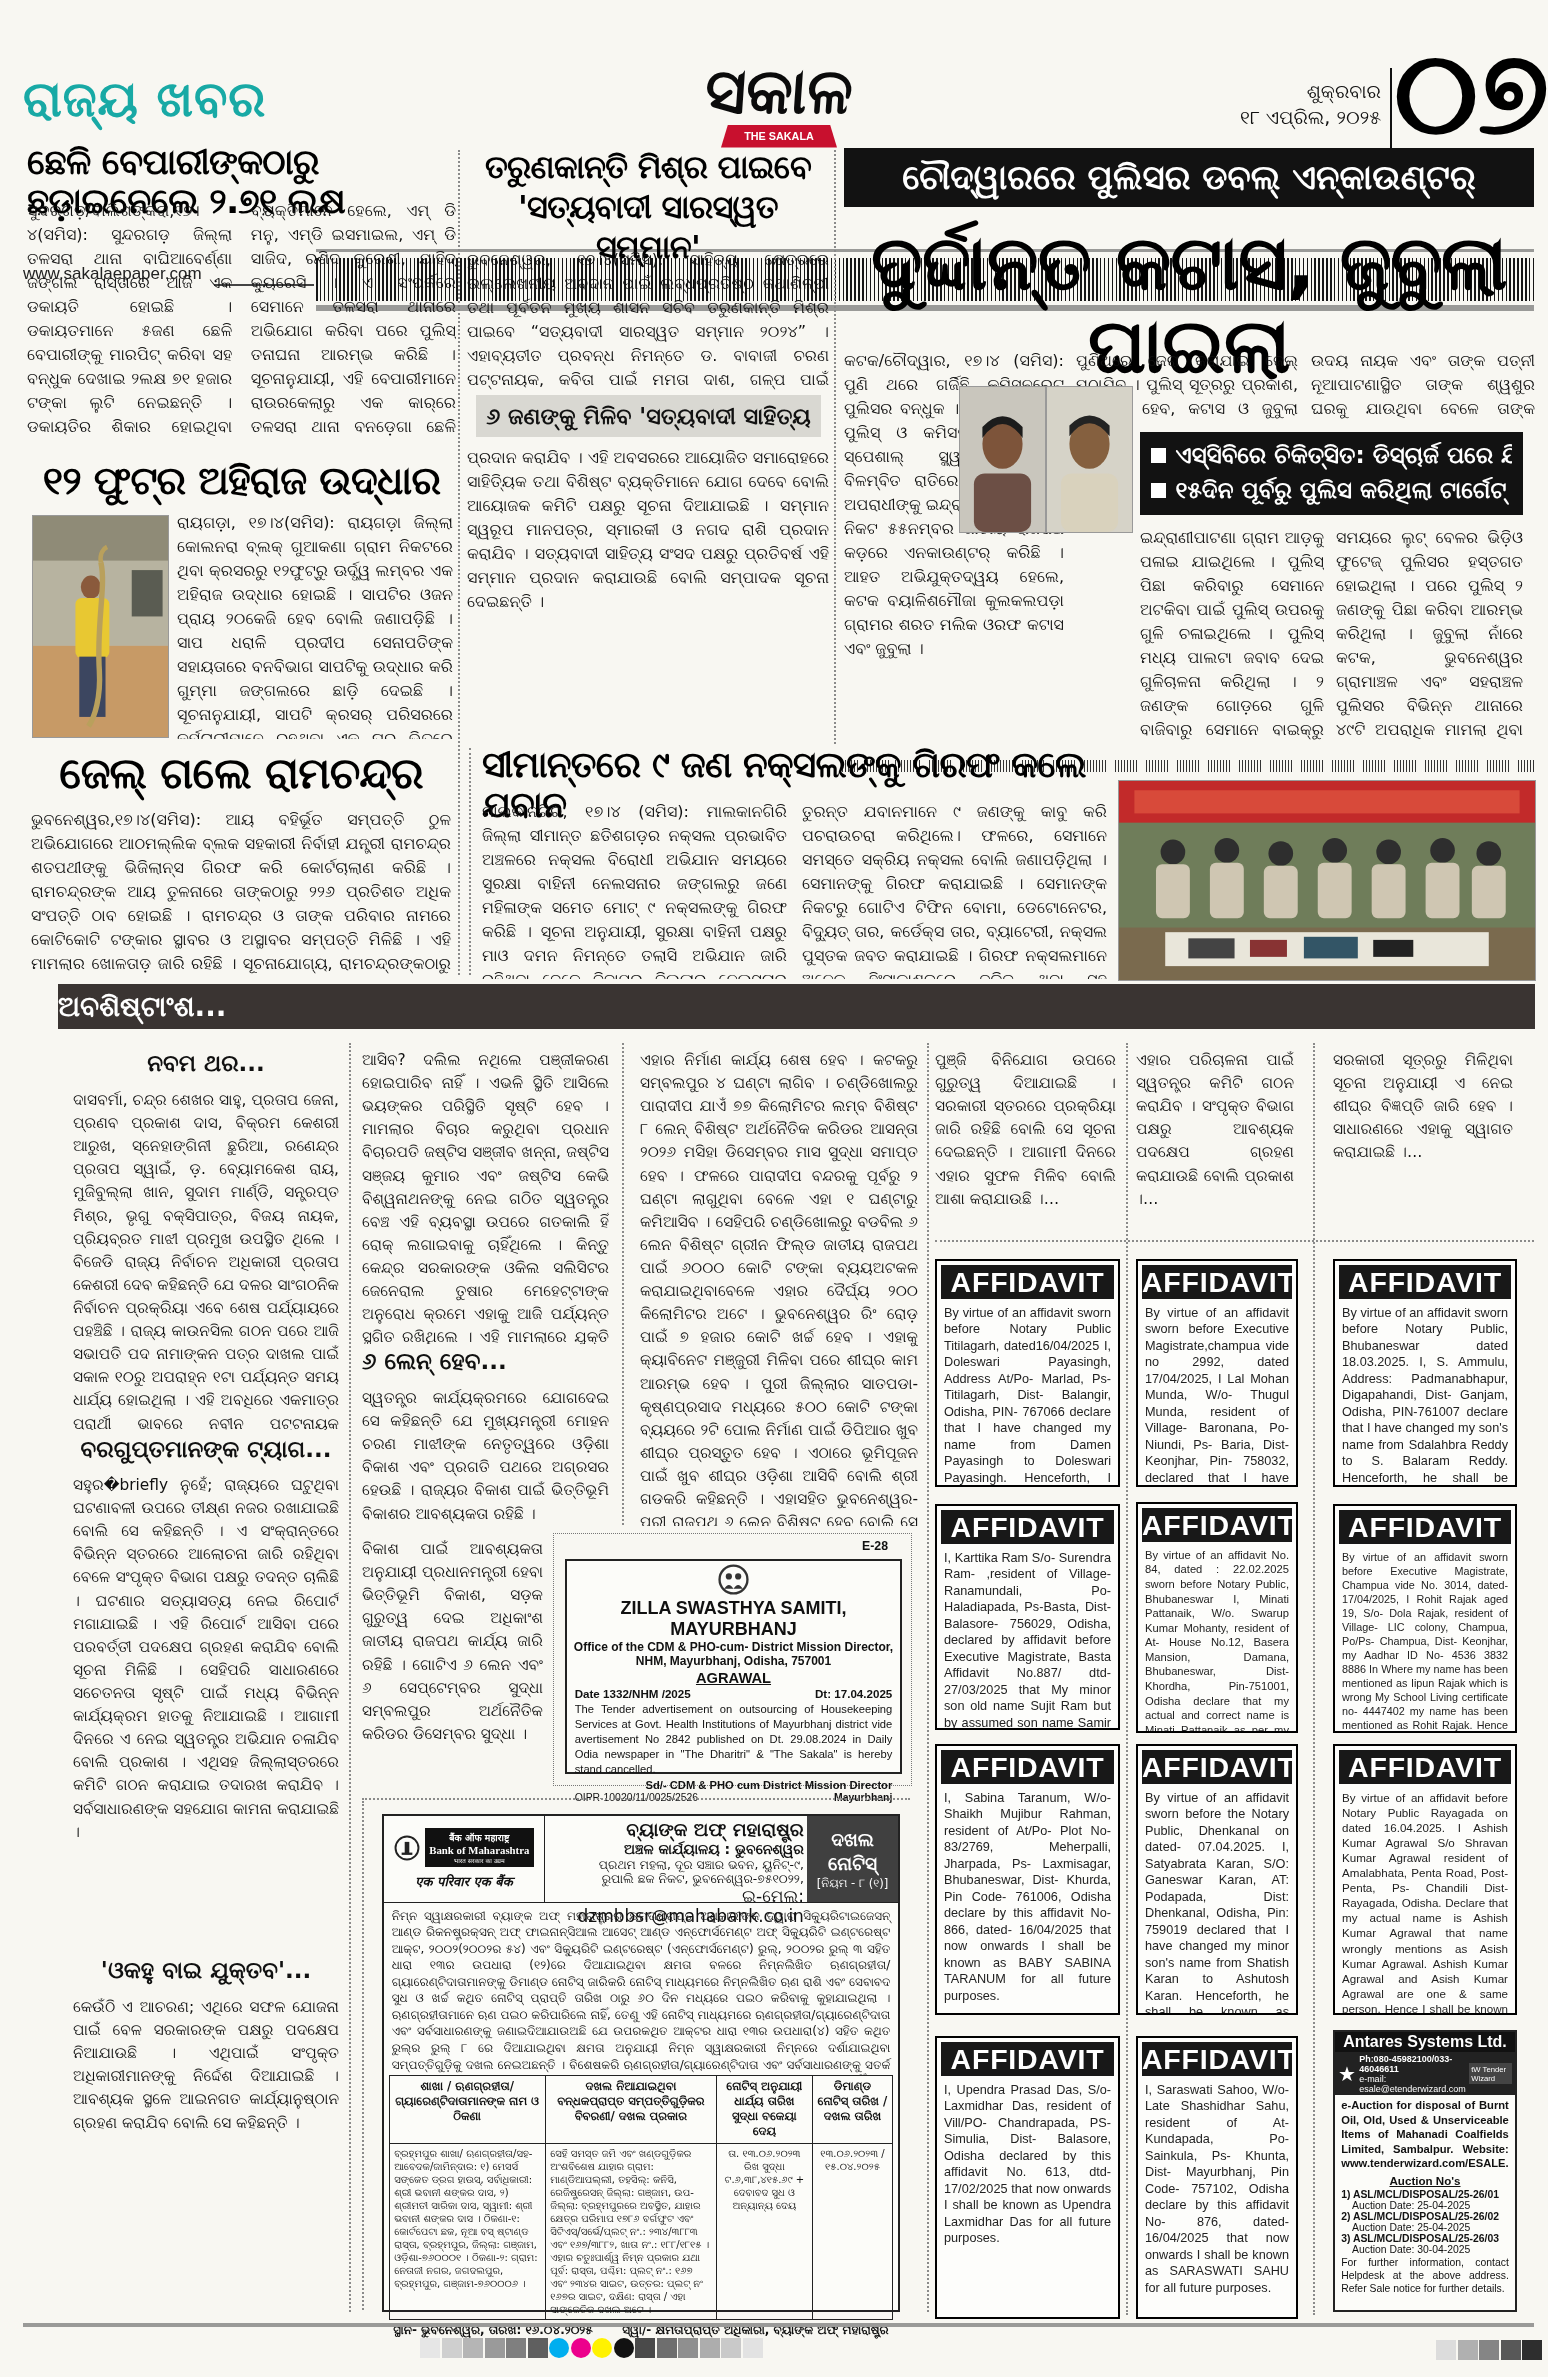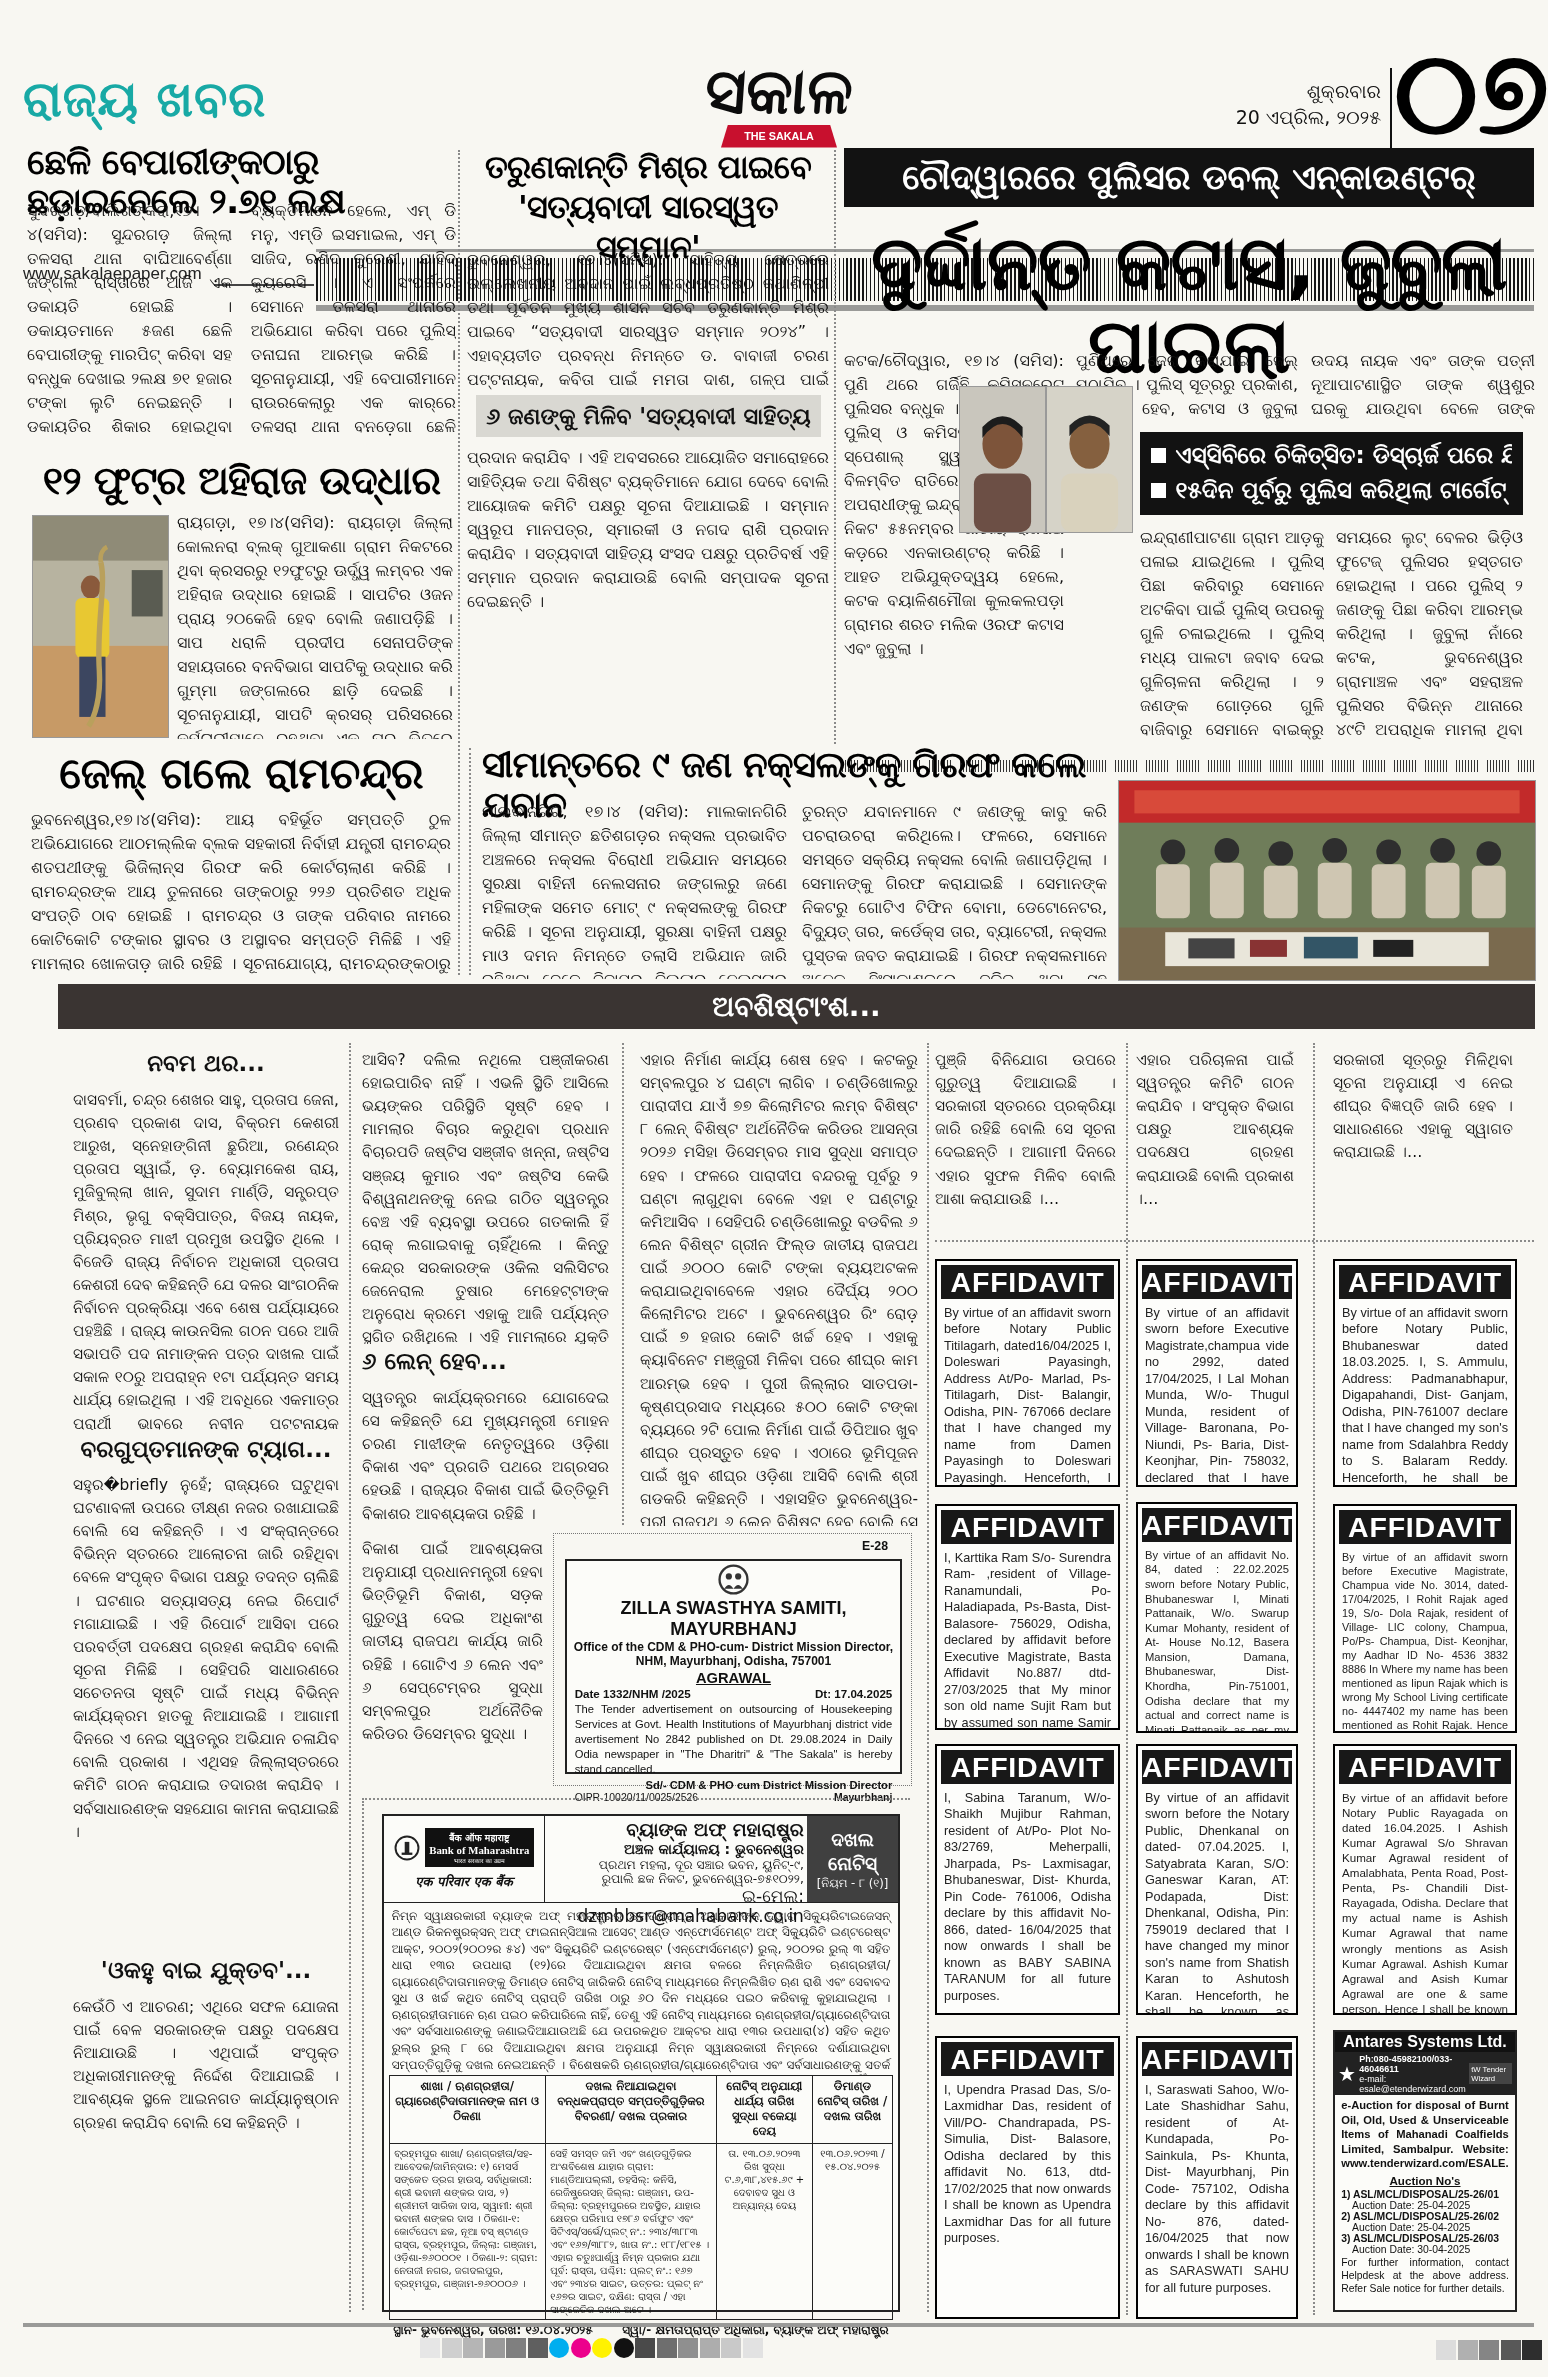--- a/index.html
+++ b/index.html
@@ -39,21 +39,21 @@
   <div class="abs" style="left:23px;top:71px;width:324px;height:69px;font-size:49px;font-weight:bold;color:#18a9a5;letter-spacing:0.8px;">ରାଜ୍ୟ ଖବର</div>
 
   <div class="abs" style="left:698px;top:60px;width:162px;height:97px;text-align:center;">
     <div style="font-size:63px;font-weight:bold;color:#0b0b0b;line-height:1;transform:skewX(-4deg);">ସକାଳ</div>
     <div style="margin:1.5px auto 0;width:116px;height:23px;background:#c8102e;clip-path:polygon(6% 0,94% 0,100% 100%,0 100%);
                 color:#fff;font-size:10.8px;font-weight:bold;line-height:23px;font-family:'Liberation Sans',sans-serif;">THE SAKALA</div>
   </div>
 
   <div class="abs" style="left:1215px;top:79px;width:166px;text-align:right;line-height:1.35;">
     <div style="font-size:19px;">ଶୁକ୍ରବାର</div>
-    <div style="font-size:19px;">20 ଏପ୍ରିଲ, ୨୦୨୫</div>
+    <div style="font-size:19px;">୧୮ ଏପ୍ରିଲ, ୨୦୨୫</div>
   </div>
   <div class="abs" style="left:1390px;top:68px;width:2.3px;height:86px;background:#111;"></div>
   <div class="abs" style="left:1394px;top:23px;width:147px;height:139px;font-size:116px;font-weight:800;line-height:139px;text-align:left;color:#000;">୦୭</div>
 
   <div class="abs" style="left:23px;top:264px;width:208px;font-size:17px;color:#222;font-family:'Liberation Sans',sans-serif;">www.sakalaepaper.com</div>
   <div class="abs" style="left:214px;top:284px;width:100px;height:1.5px;background:#444;"></div>
 
   <div class="abs rule" style="left:316px;top:249px;width:1218px;height:3.1px;"></div>
   <div class="abs barcode" style="left:316px;top:258px;width:1218px;height:43px;"></div>
   <div class="abs rule" style="left:316px;top:305px;width:1218px;height:6.2px;"></div>
@@ -157,21 +157,21 @@
     </svg>
   </div>
 
   <div class="abs hl center" style="left:31px;top:750px;width:420px;height:49px;font-size:43px;">ଜେଲ୍ ଗଲେ ରାମଚନ୍ଦ୍ର</div>
   <div class="abs just" style="left:31px;top:808px;width:420px;height:170px;">ଭୁବନେଶ୍ୱର,୧୭।୪(ସମିସ): ଆୟ ବହିର୍ଭୂତ ସମ୍ପତ୍ତି ଠୁଳ ଅଭିଯୋଗରେ ଆଠମଲ୍ଲିକ ବ୍ଲକ ସହକାରୀ ନିର୍ବାହୀ ଯନ୍ତ୍ରୀ ରାମଚନ୍ଦ୍ର ଶତପଥୀଙ୍କୁ ଭିଜିଲାନ୍ସ ଗିରଫ କରି କୋର୍ଟଚାଲାଣ କରିଛି । ରାମଚନ୍ଦ୍ରଙ୍କ ଆୟ ତୁଳନାରେ ତାଙ୍କଠାରୁ ୨୨୬ ପ୍ରତିଶତ ଅଧିକ ସଂପତ୍ତି ଠାବ ହୋଇଛି । ରାମଚନ୍ଦ୍ର ଓ ତାଙ୍କ ପରିବାର ନାମରେ କୋଟିକୋଟି ଟଙ୍କାର ସ୍ଥାବର ଓ ଅସ୍ଥାବର ସମ୍ପତ୍ତି ମିଳିଛି । ଏହି ମାମଲାର ଖୋଳତାଡ଼ ଜାରି ରହିଛି । ସୂଚନାଯୋଗ୍ୟ, ରାମଚନ୍ଦ୍ରଙ୍କଠାରୁ ଗୋଟିଏ ଦୁଇ ମହଲା ଘର, ୨୨ଟି ପ୍ଲଟ୍, ୩୫୦ ଗ୍ରାମର ସୁନାଗହଣା, ବ୍ୟାଙ୍କ ଓ ପୋଷ୍ଟାଲ ଏବଂ ବୀମାରେ ୧ କୋଟି ୪୦ ଲକ୍ଷର ଜମାରାଶି, ଦୁଇଟି ଦାମୀ କାର୍ ଓ ୧୬.୩୧ଲକ୍ଷର ଆସବାବପତ୍ର ଓ ଡାକ୍ତର ସ୍ୱାଇଁ ତପନ କୁମାର ତ୍ରିପାଠୀଙ୍କ ଘରୁ ୨୩.୯୫ ଲକ୍ଷ ନଗଦ ଟଙ୍କା ଠାବ ହୋଇଛି ।</div>
 
   <div class="abs hl" style="left:482px;top:745px;width:628px;height:48px;font-size:36px;">ସୀମାନ୍ତରେ ୯ ଜଣ ନକ୍ସଲଙ୍କୁ ଗିରଫ କଲେ ଯବାନ</div>
   <div class="abs just" style="left:482px;top:800px;width:305px;height:179px;">ମାଲକାନଗିରି, ୧୭।୪ (ସମିସ): ମାଲକାନଗିରି ଜିଲ୍ଲା ସୀମାନ୍ତ ଛତିଶଗଡ଼ର ନକ୍ସଲ ପ୍ରଭାବିତ ଅଞ୍ଚଳରେ ନକ୍ସଲ ବିରୋଧୀ ଅଭିଯାନ ସମୟରେ ସୁରକ୍ଷା ବାହିନୀ ନେଲସନାର ଜଙ୍ଗଲରୁ ଜଣେ ମହିଳାଙ୍କ ସମେତ ମୋଟ୍ ୯ ନକ୍ସଲଙ୍କୁ ଗିରଫ କରିଛି । ସୂଚନା ଅନୁଯାୟୀ, ସୁରକ୍ଷା ବାହିନୀ ପକ୍ଷରୁ ମାଓ ଦମନ ନିମନ୍ତେ ତଲାସି ଅଭିଯାନ ଜାରି ରହିଥିବା ବେଳେ ବିଜାପୁର ଜିଲ୍ଲାର ନେଲସନାର ଜଙ୍ଗଲରେ ଯବାନଙ୍କୁ ଦେଖି କିଛି ବ୍ୟକ୍ତି ଲୁଚି ପଳାଇବା ପାଇଁ ଉଦ୍ୟମ କରିଥିଲେ । ସନ୍ଦେହ ହେବାରୁ</div>
   <div class="abs just" style="left:802px;top:800px;width:305px;height:179px;">ତୁରନ୍ତ ଯବାନମାନେ ୯ ଜଣଙ୍କୁ କାବୁ କରି ପଚରାଉଚରା କରିଥିଲେ। ଫଳରେ, ସେମାନେ ସମସ୍ତେ ସକ୍ରିୟ ନକ୍ସଲ ବୋଲି ଜଣାପଡ଼ିଥିଲା । ସେମାନଙ୍କୁ ଗିରଫ କରାଯାଇଛି । ସେମାନଙ୍କ ନିକଟରୁ ଗୋଟିଏ ଟିଫିନ ବୋମା, ଡେଟୋନେଟର, ବିଦ୍ୟୁତ୍ ତାର, କର୍ଡେକ୍ସ ତାର, ବ୍ୟାଟେରୀ, ନକ୍ସଲ ପୁସ୍ତକ ଜବତ କରାଯାଇଛି । ଗିରଫ ନକ୍ସଲମାନେ ଅନେକ ହିଂସାକାଣ୍ଡରେ ଜଡ଼ିତ ଥିବା ସହ ସେମାନଙ୍କ ନାମରେ ଅନେକ ମାମଲା ରହିଛି । ଡିଆରଜି ଯବାନଙ୍କ ତଲାସି ଅଭିଯାନ ବେଳେ ଏହି ସଫଳତା ମିଳିଛି ।</div>
 
-  <div class="abs" style="left:58px;top:984px;width:1477px;height:45px;background:#3a3432;color:#fff;text-align:center;
+  <div class="abs" style="left:58px;top:984px;width:1477px;height:45px;background:#3a3432;color:#fff;
               font-size:28px;font-weight:bold;line-height:45px;">ଅବଶିଷ୍ଟାଂଶ...</div>
 
   <div class="abs dotv" style="left:349px;top:1043px;height:1269px;"></div>
   <div class="abs dotv" style="left:622px;top:1043px;height:482px;"></div>
   <div class="abs dotv" style="left:927px;top:1043px;height:1269px;"></div>
   <div class="abs dotv" style="left:1126px;top:1043px;height:1272px;"></div>
   <div class="abs dotv" style="left:1313px;top:1043px;height:1272px;"></div>
   <div class="abs doth" style="left:935px;top:1240px;width:599px;"></div>
 
   <div class="abs center" style="left:73px;top:1050px;width:266px;height:34px;font-size:23px;font-weight:bold;">ନବମ ଥର...</div>

